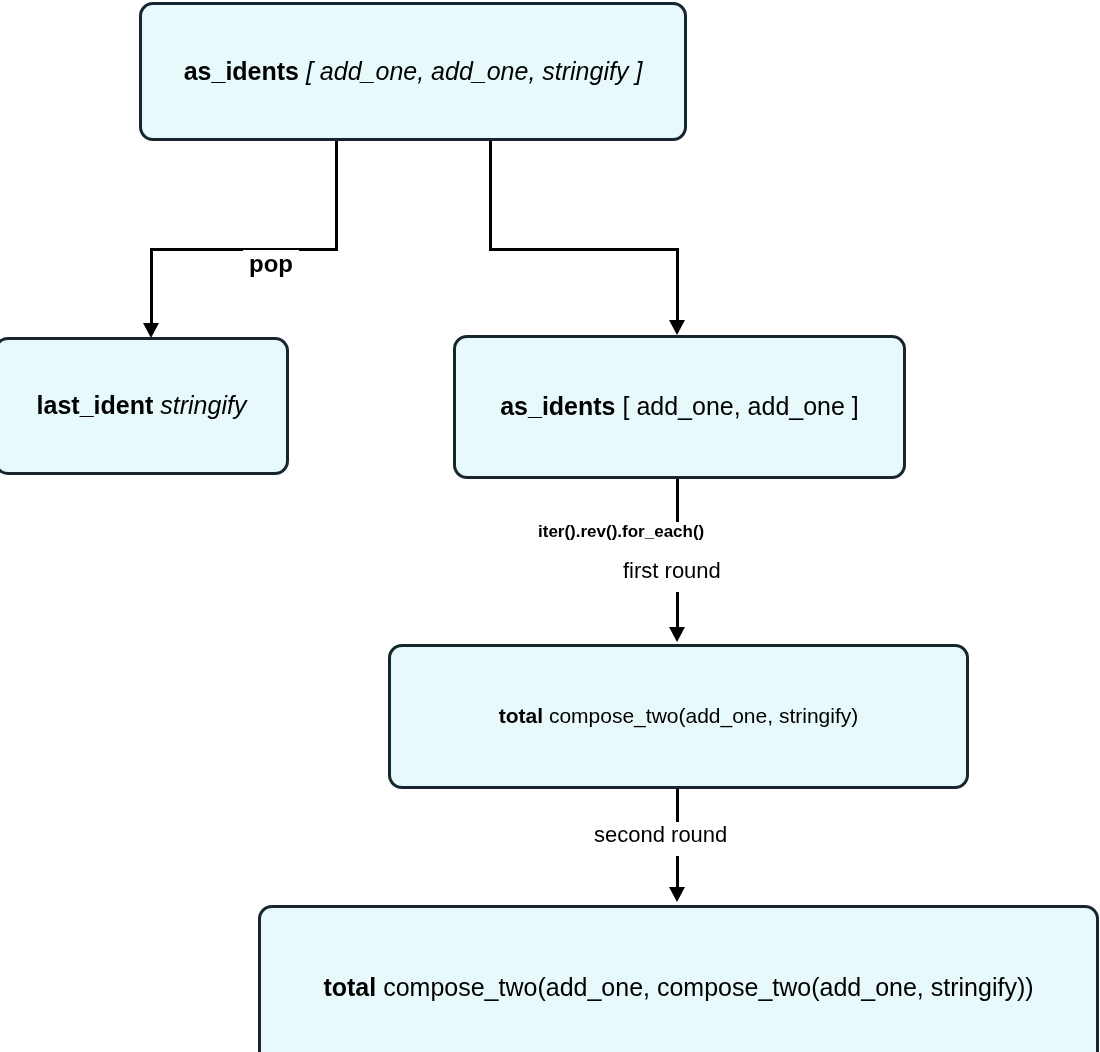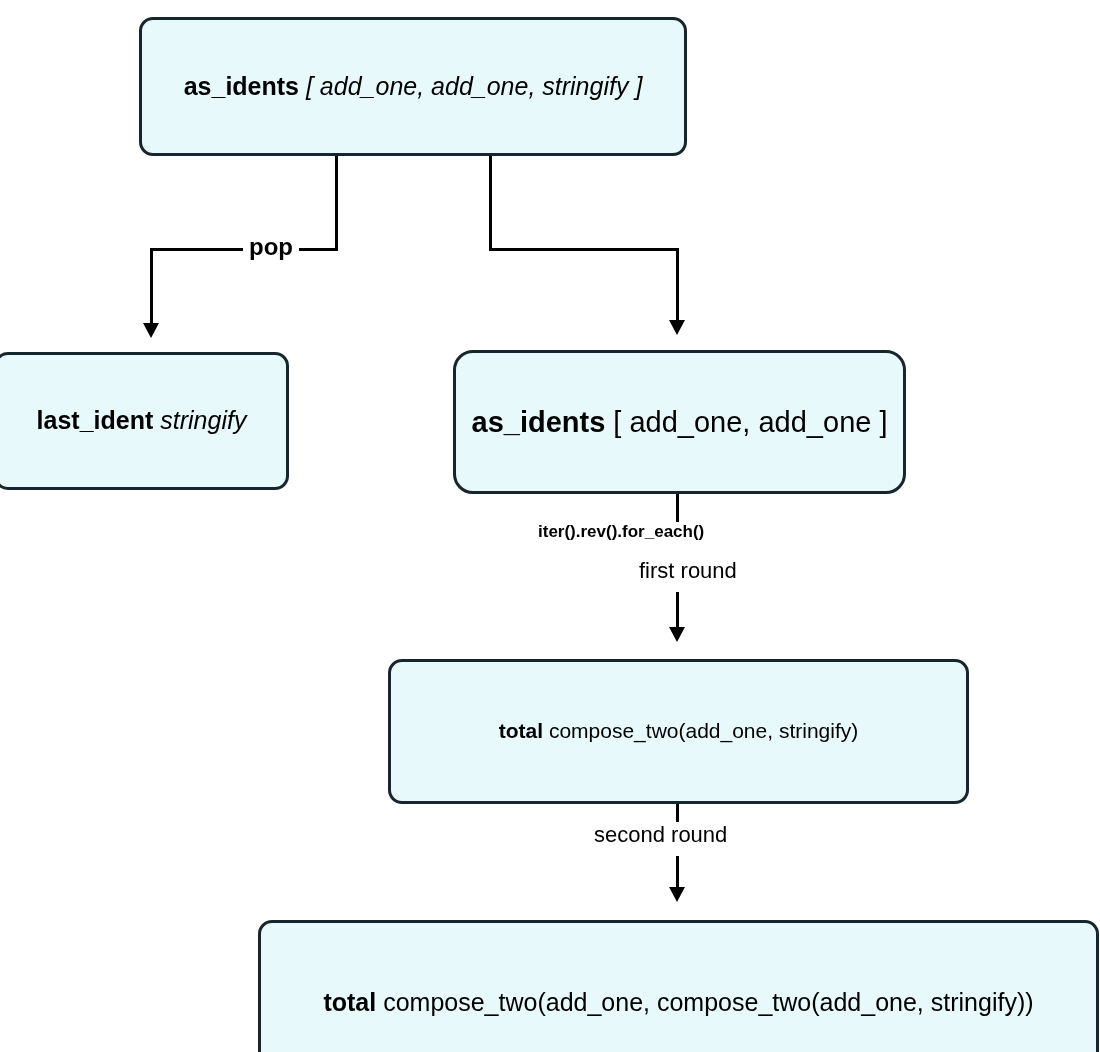--- a/index.html
+++ b/index.html
@@ -20,36 +20,35 @@
     box-sizing: border-box;
     background: #e7f9fa;
     border: 3px solid #17262e;
     border-radius: 14px;
     display: flex;
     align-items: center;
     justify-content: center;
     color: #000000;
     text-align: center;
     z-index: 3;
-    margin-top: 15px;
   }
   .node .txt {
     display: block;
     width: 100%;
     padding: 0 10px;
     box-sizing: border-box;
     line-height: 1.25;
   }
   .b { font-weight: bold; }
   .i { font-style: italic; }
 
   
   #node-top      { left: 139px; top: 2px;   width: 548px; height: 139px; font-size: 25px; }
   #node-last     { left: -6px;  top: 337px; width: 295px; height: 138px; font-size: 25px; }
-  #node-asidents2{ left: 453px; top: 335px; width: 453px; height: 144px; font-size: 29px; border-radius: 20px; }
+  #node-asidents2{ left: 453px; top: 335px; width: 453px; height: 144px; font-size: 25px; }
   #node-total1   { left: 388px; top: 644px; width: 581px; height: 145px; font-size: 21px; }
   #node-total2   { left: 258px; top: 905px; width: 841px; height: 177px; font-size: 25px; }
 
   
   .vline, .hline {
     position: absolute;
     background: #000000;
     z-index: 1;
   }
   .vline { width: 3px; }
@@ -64,23 +63,23 @@
   }
   .edge-label {
     position: absolute;
     color: #000000;
     background: #ffffff;
     padding: 0 6px;
     white-space: nowrap;
     z-index: 4;
     text-align: center;
   }
-  #label-pop        { left: 243px; top: 233px; font-size: 24px; font-weight: bold; }
+  #label-pop        { left: 243px; top: 250px; font-size: 24px; font-weight: bold; }
   #label-iter       { left: 532px; top: 522px; font-size: 17px; font-weight: bold; }
-  #label-firstround { left: 617px; top: 558px; font-size: 22px; font-weight: normal; margin-left: 16px; }
+  #label-firstround { left: 617px; top: 558px; font-size: 22px; font-weight: normal; }
   #label-secondround{ left: 588px; top: 822px; font-size: 22px; font-weight: normal; text-align: center; }
 
   #watermark {
     position: absolute;
     left: 700px;
     top: 992px;
     font-size: 21px;
     color: #9fb7bd;
     white-space: nowrap;
     z-index: 5;

